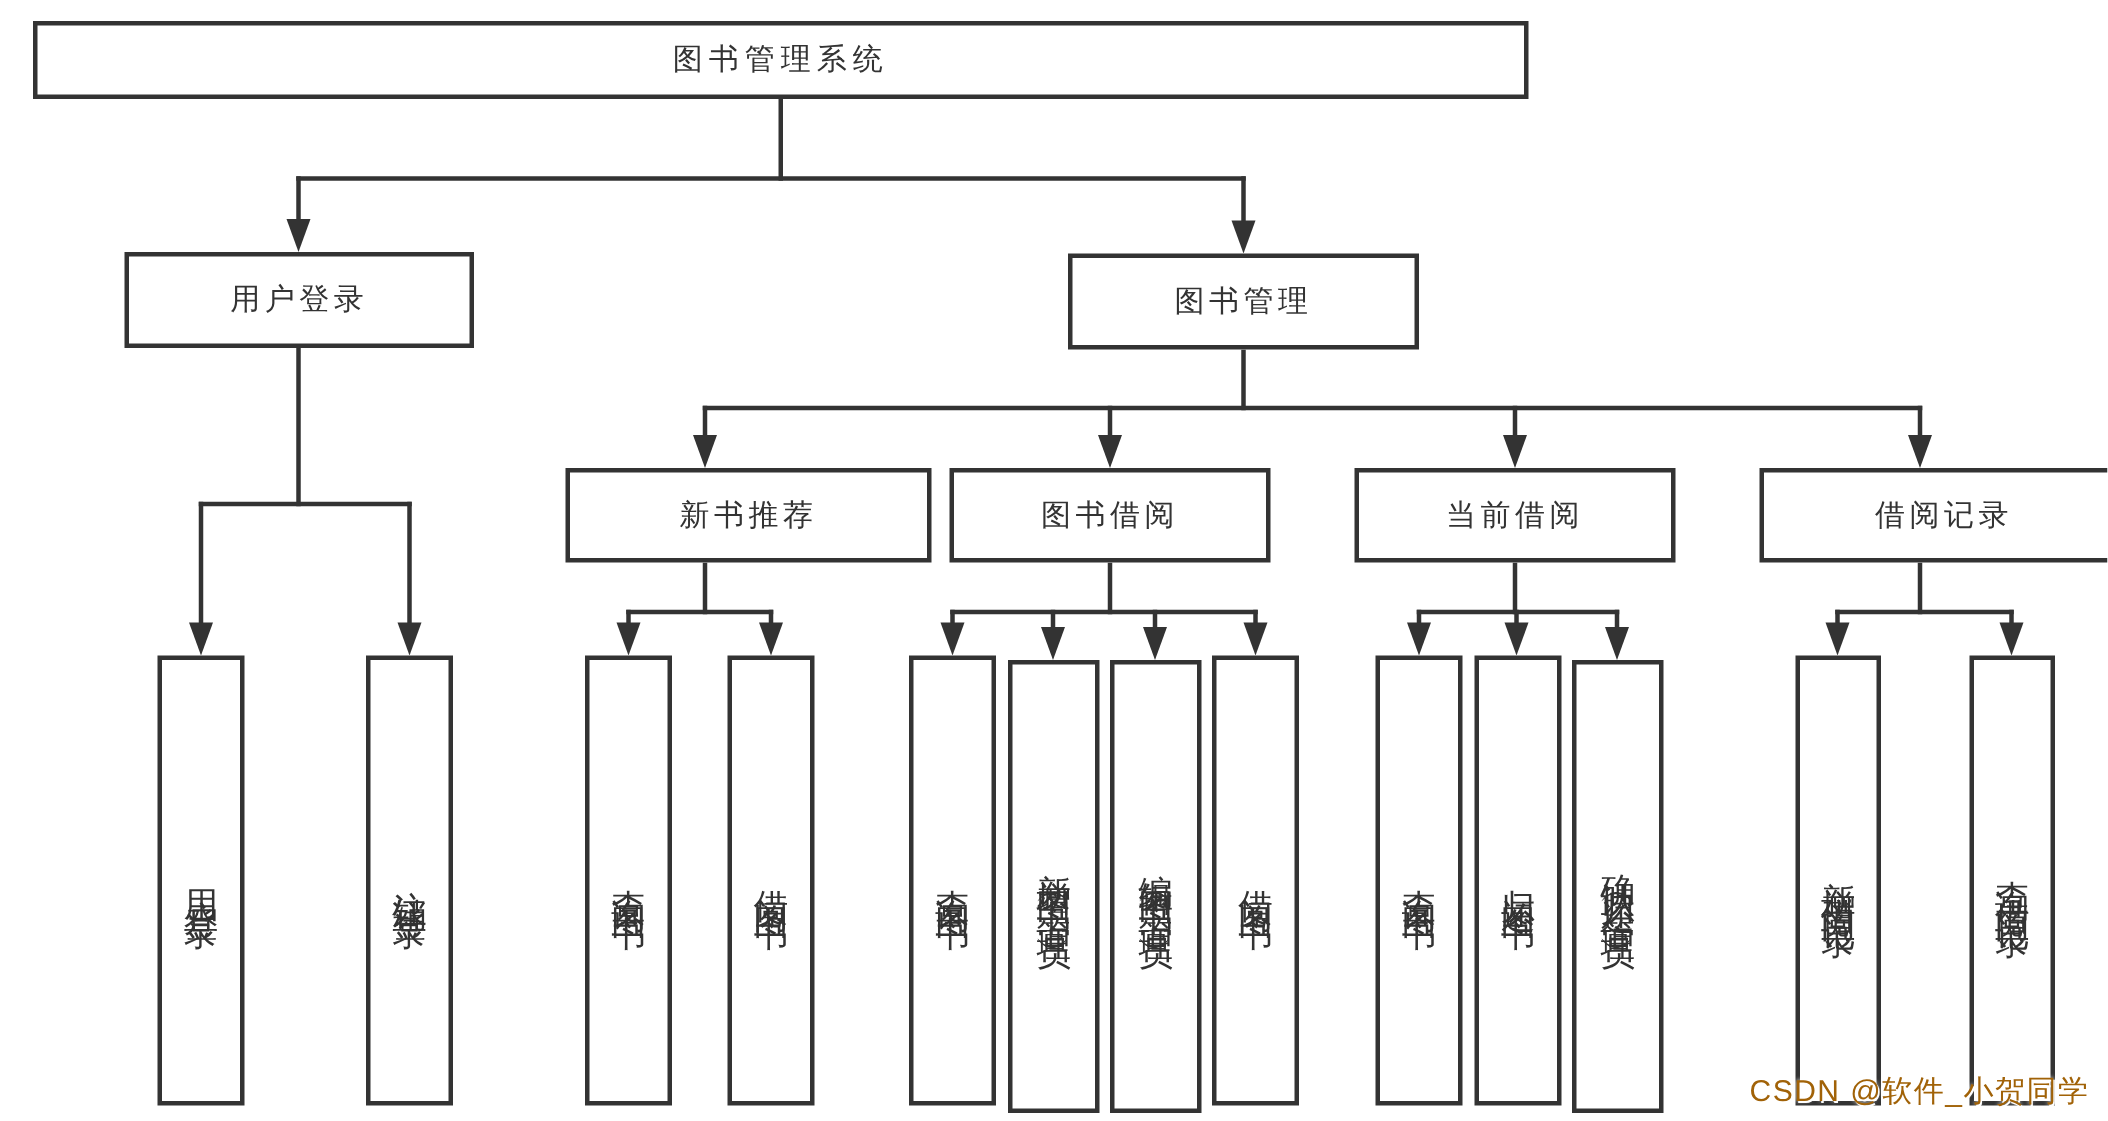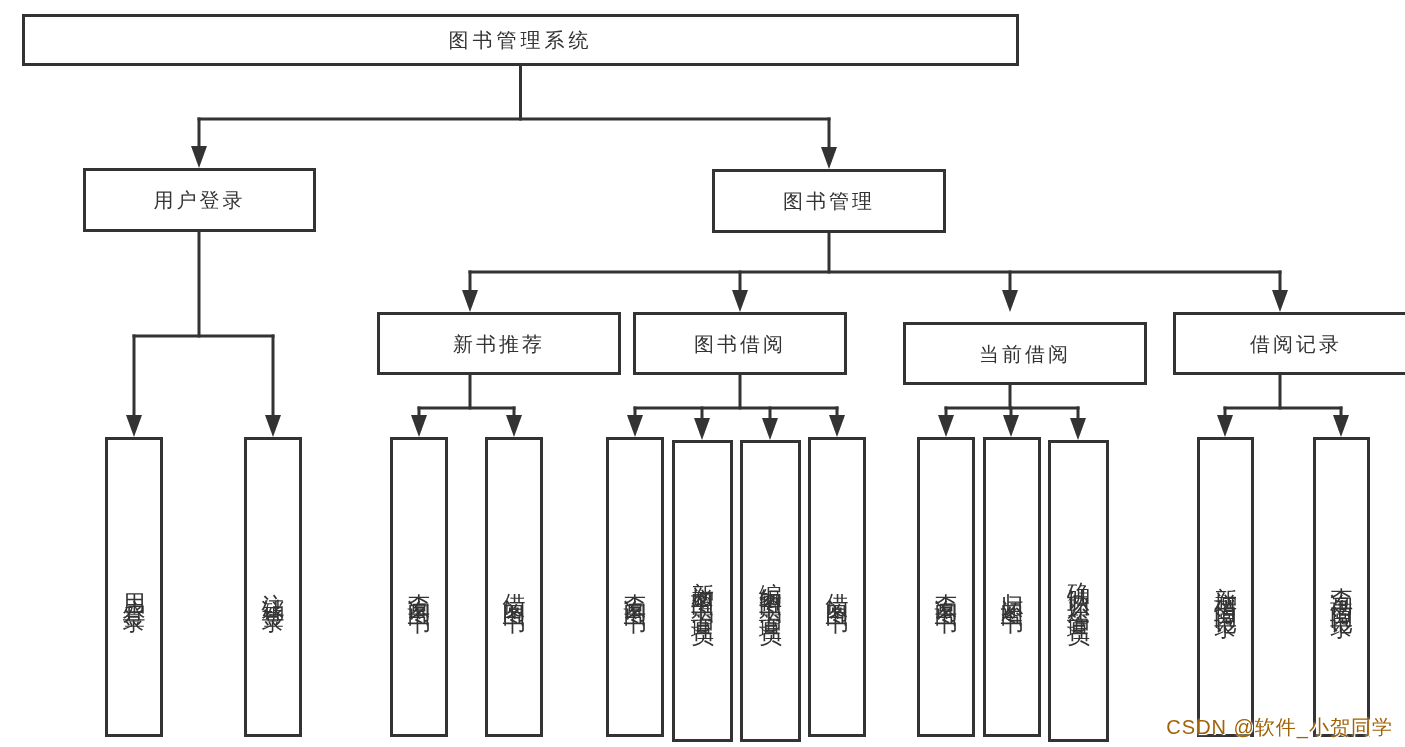--- a/index.html
+++ b/index.html
@@ -22,21 +22,21 @@
     position:absolute;z-index:5;right:12px;bottom:6px;
     font-size:20px;color:#a16207;letter-spacing:1px;
     text-shadow:0 0 3px #ffffff, 1px 1px 0 #ffffff;
   }
   
   .n-root{left:22px;top:14px;width:997px;height:52px;}
   .n-user-login{left:83px;top:168px;width:233px;height:64px;}
   .n-book-mgmt{left:712px;top:169px;width:234px;height:64px;}
   .n-new-book{left:377px;top:312px;width:244px;height:63px;}
   .n-borrowing{left:633px;top:312px;width:214px;height:63px;}
-  .n-current{left:903px;top:312px;width:244px;height:63px;margin-top:10px;}
+  .n-current{left:903px;top:312px;width:214px;height:63px;}
   .n-records{left:1173px;top:312px;width:246px;height:63px;}
   .l-1{left:105px;top:437px;width:58px;height:300px;}
   .l-2{left:244px;top:437px;width:58px;height:300px;}
   .l-3{left:390px;top:437px;width:58px;height:300px;}
   .l-4{left:485px;top:437px;width:58px;height:300px;}
   .l-5{left:606px;top:437px;width:58px;height:300px;}
   .l-6{left:672px;top:440px;width:61px;height:302px;}
   .l-7{left:740px;top:440px;width:61px;height:302px;}
   .l-8{left:808px;top:437px;width:58px;height:300px;}
   .l-9{left:917px;top:437px;width:58px;height:300px;}

